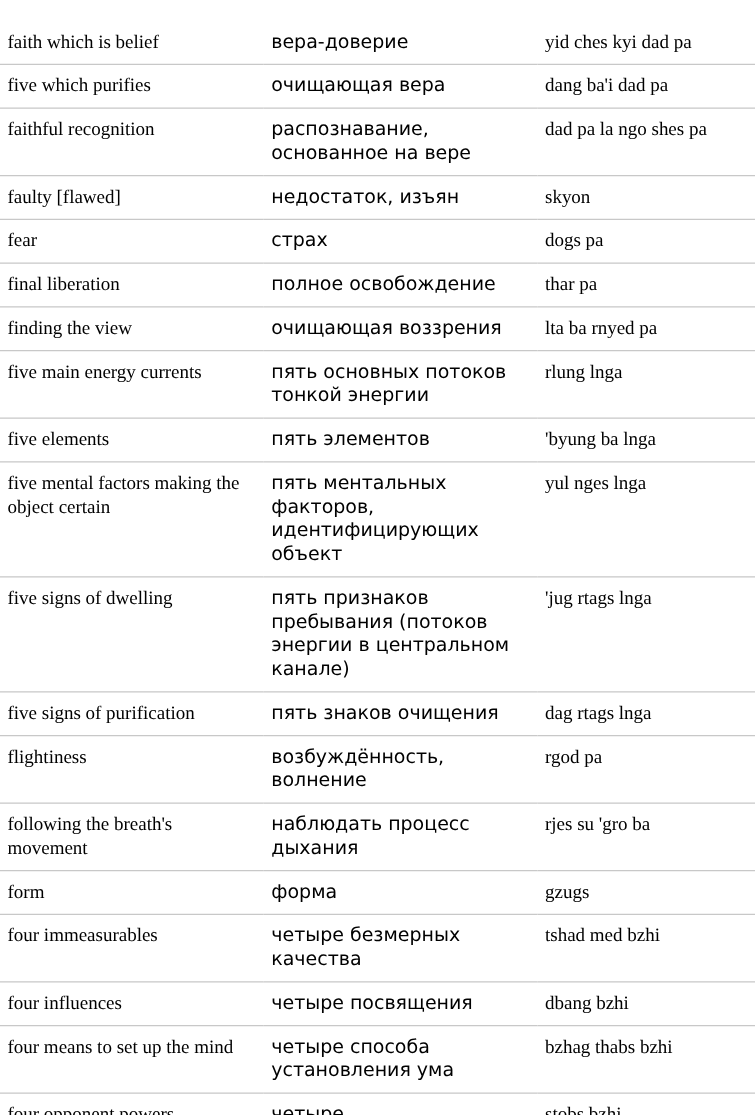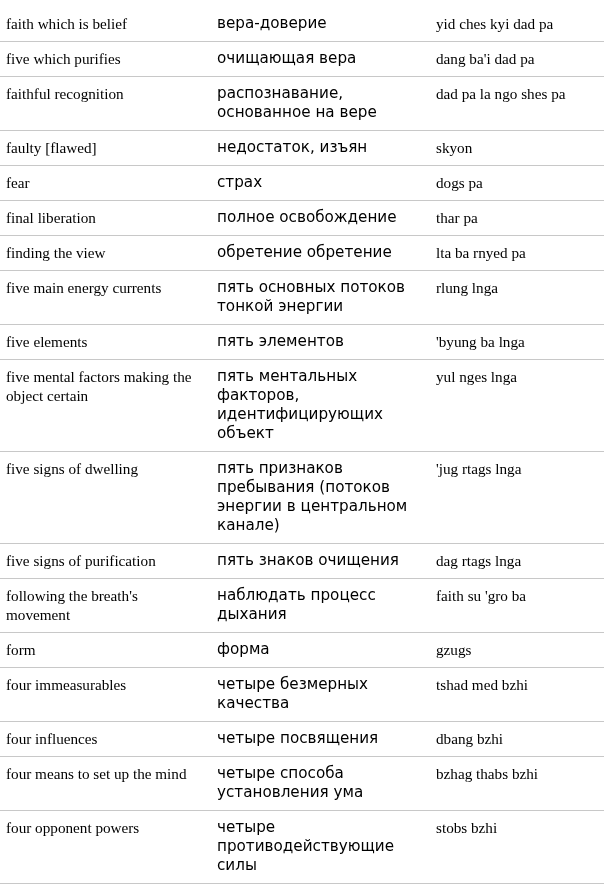--- a/index.html
+++ b/index.html
@@ -39,21 +39,21 @@
     font-family: "DejaVu Sans", sans-serif;
     font-size: 13.6px;
     line-height: 1.32;
     padding-left: 8px;
     margin-left: 20px;
   }
   td.col-tib {
     padding-left: 9px;
   }
   table.glossary tr:first-child td {
-    padding-top: 14px;
+    padding-top: 24px;
   }
 </style>
 </head>
 <body>
 
 <table class="glossary">
   <colgroup>
     <col class="c-en">
     <col class="c-ru">
     <col class="c-tib">
@@ -84,21 +84,21 @@
         <td class="col-ru">страх</td>
         <td class="col-tib">dogs pa</td>
       </tr>
       <tr>
         <td class="col-en">final liberation</td>
         <td class="col-ru">полное освобождение</td>
         <td class="col-tib">thar pa</td>
       </tr>
       <tr>
         <td class="col-en">finding the view</td>
-        <td class="col-ru">обретение обретение</td>
+        <td class="col-ru">очищающая воззрения</td>
         <td class="col-tib">lta ba rnyed pa</td>
       </tr>
       <tr>
         <td class="col-en">five main energy currents</td>
         <td class="col-ru">пять основных потоков тонкой энергии</td>
         <td class="col-tib">rlung lnga</td>
       </tr>
       <tr>
         <td class="col-en">five elements</td>
         <td class="col-ru">пять элементов</td>
@@ -113,23 +113,28 @@
         <td class="col-en">five signs of dwelling</td>
         <td class="col-ru">пять признаков пребывания (потоков энергии в центральном канале)</td>
         <td class="col-tib">'jug rtags lnga</td>
       </tr>
       <tr>
         <td class="col-en">five signs of purification</td>
         <td class="col-ru">пять знаков очищения</td>
         <td class="col-tib">dag rtags lnga</td>
       </tr>
       <tr>
+        <td class="col-en">flightiness</td>
+        <td class="col-ru">возбуждённость, волнение</td>
+        <td class="col-tib">rgod pa</td>
+      </tr>
+      <tr>
         <td class="col-en">following the breath's movement</td>
         <td class="col-ru">наблюдать процесс дыхания</td>
-        <td class="col-tib">faith su 'gro ba</td>
+        <td class="col-tib">rjes su 'gro ba</td>
       </tr>
       <tr>
         <td class="col-en">form</td>
         <td class="col-ru">форма</td>
         <td class="col-tib">gzugs</td>
       </tr>
       <tr>
         <td class="col-en">four immeasurables</td>
         <td class="col-ru">четыре безмерных качества</td>
         <td class="col-tib">tshad med bzhi</td>

